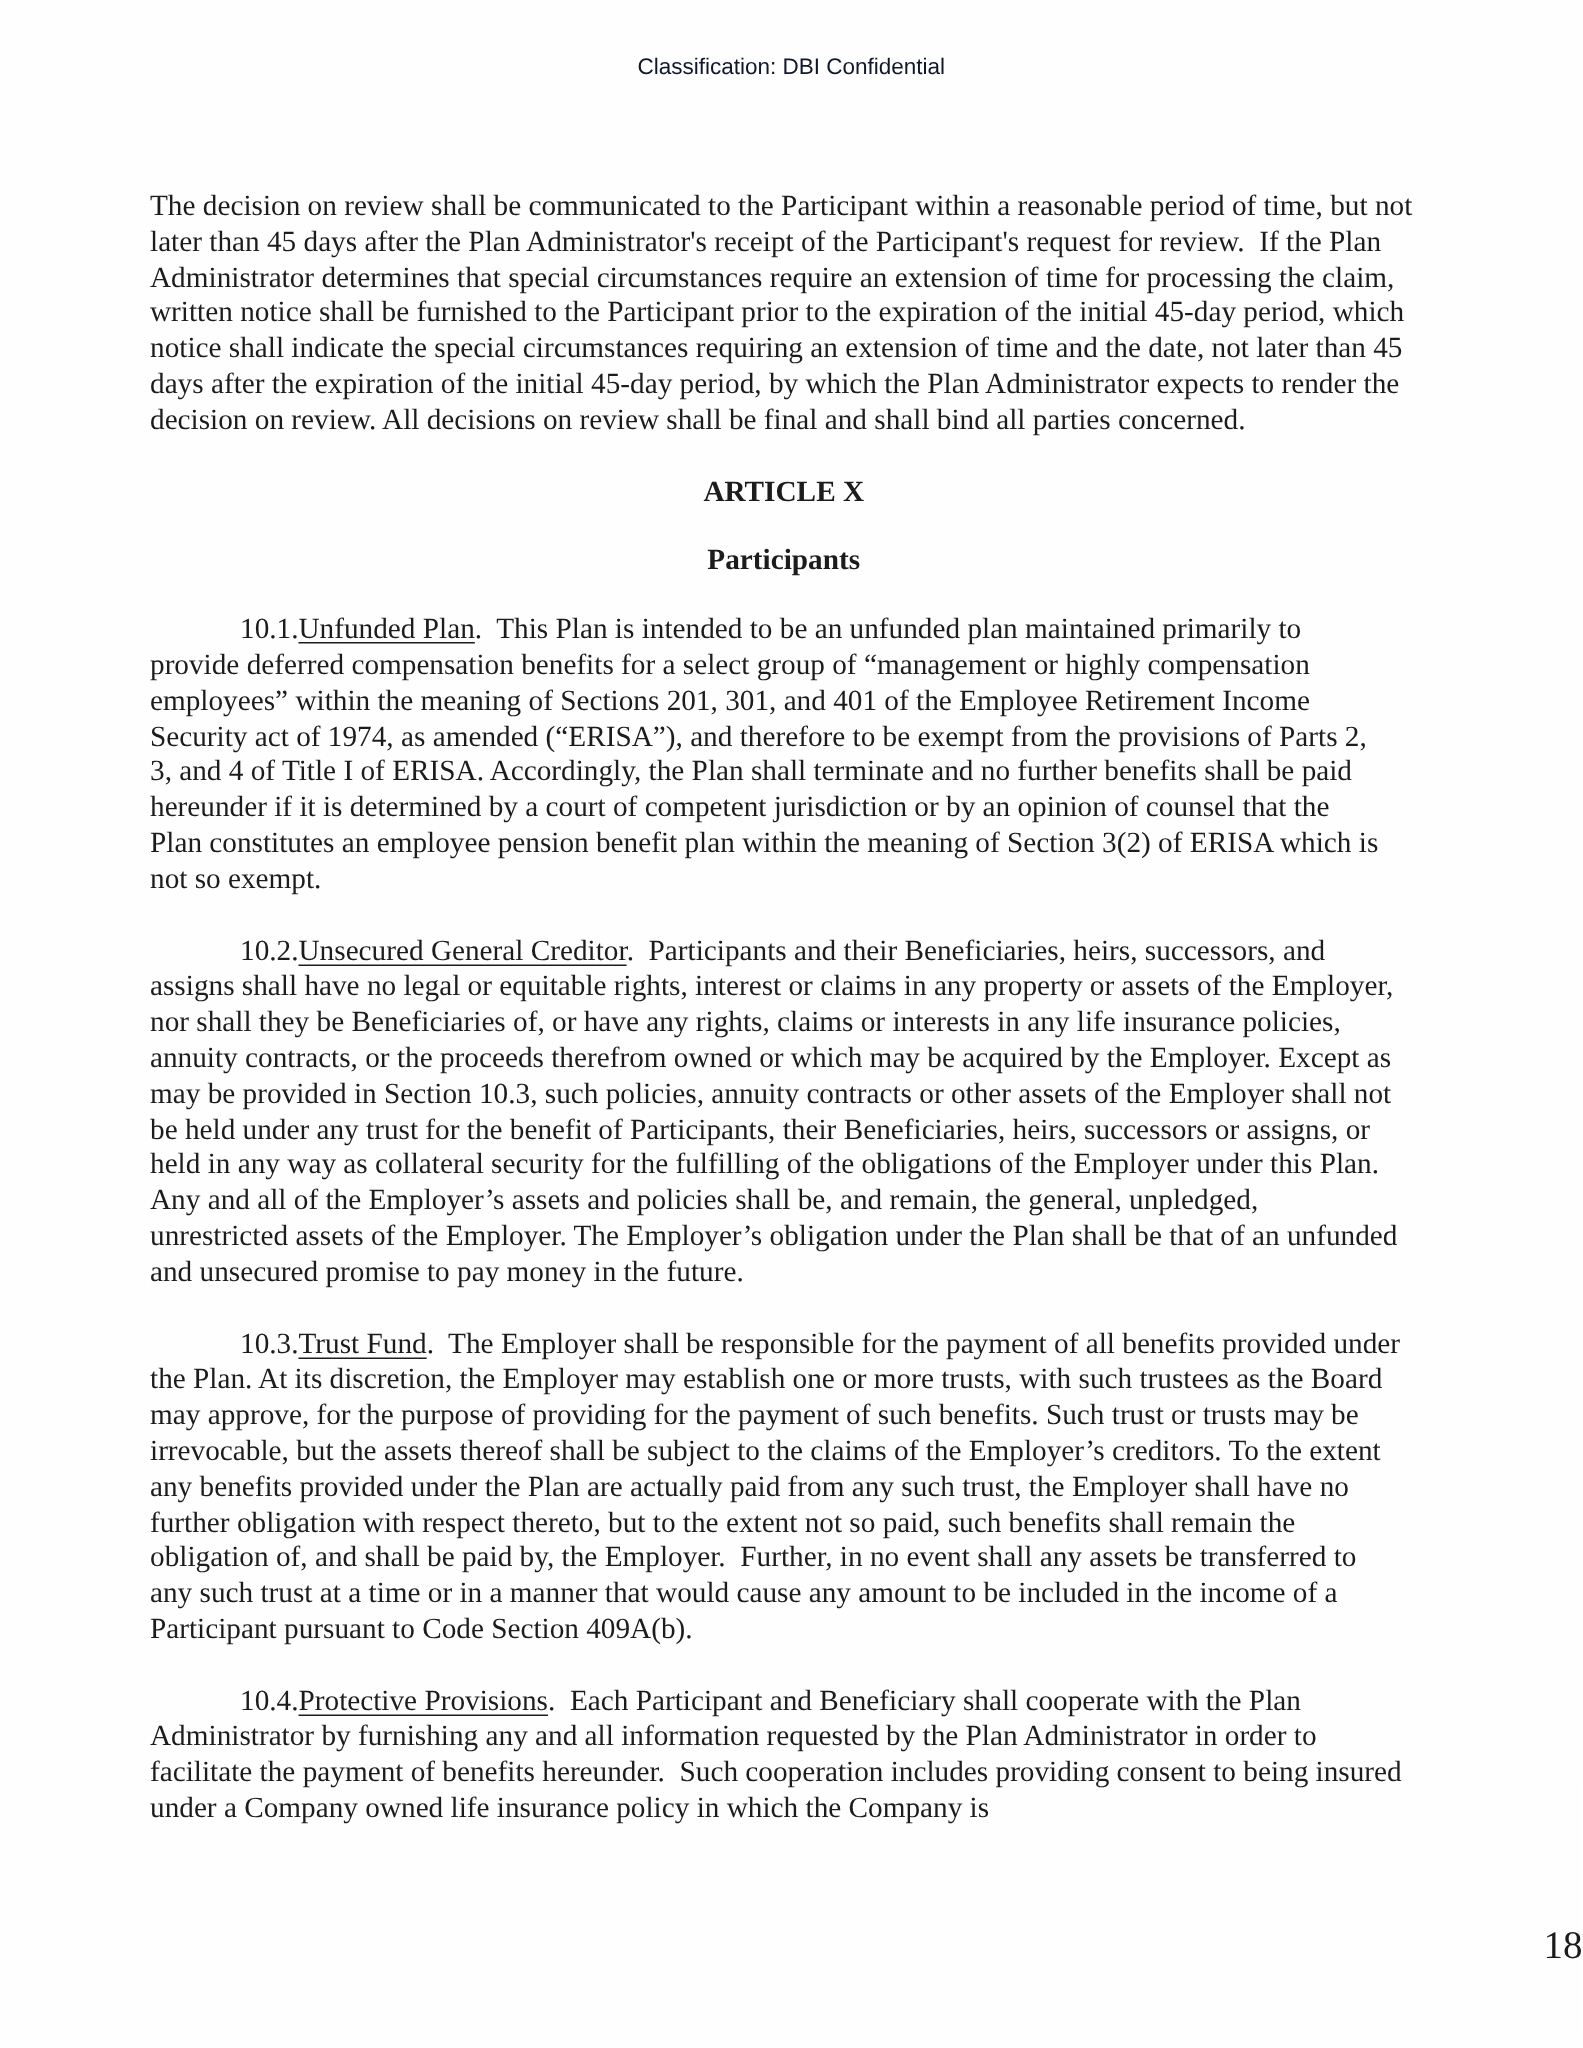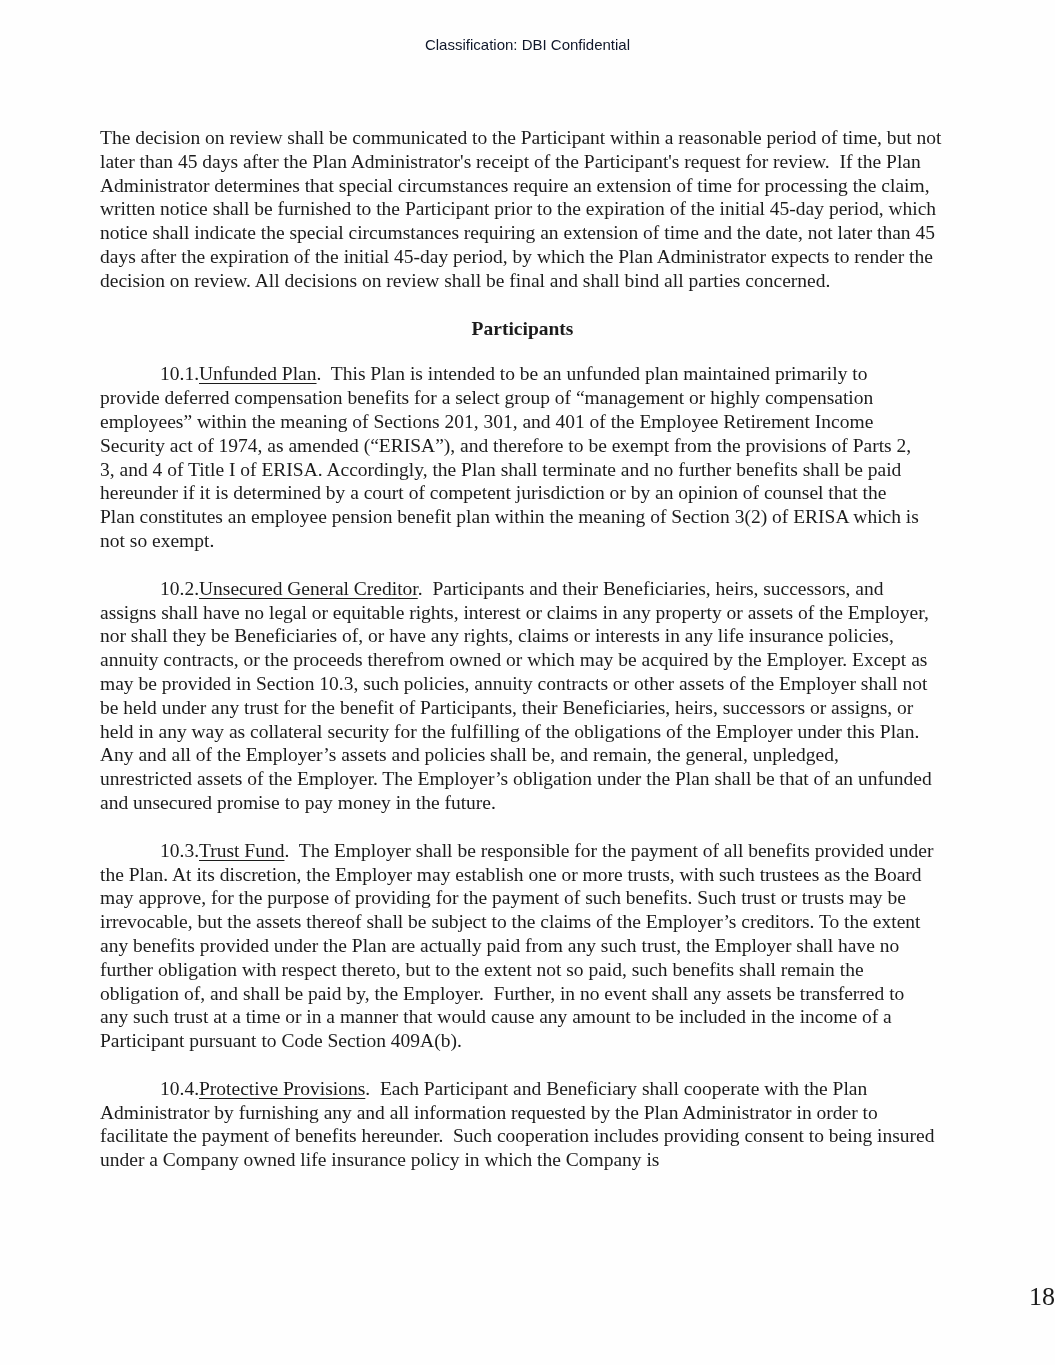--- a/index.html
+++ b/index.html
@@ -71,20 +71,21 @@
 <body>
 
 <div class="page">
 
   <div class="classification">Classification: DBI Confidential</div>
 
   <div class="content">
 
     <p>The decision on review shall be communicated to the Participant within a reasonable period of time, but not later than 45 days after the Plan Administrator's receipt of the Participant's request for review.  If the Plan Administrator determines that special circumstances require an extension of time for processing the claim, written notice shall be furnished to the Participant prior to the expiration of the initial 45-day period, which notice shall indicate the special circumstances requiring an extension of time and the date, not later than 45 days after the expiration of the initial 45-day period, by which the Plan Administrator expects to render the decision on review. All decisions on review shall be final and shall bind all parties concerned.</p>
 
+    <p class="heading">ARTICLE X</p>
 
     <p class="heading">Participants</p>
 
     <p class="section indent-a"><span class="sec-num">10.1.</span><span class="sec-title">Unfunded Plan</span><span class="body-run">.  This Plan is intended to be an unfunded plan maintained primarily to provide deferred compensation benefits for a select group of “management or highly compensation employees” within the meaning of Sections 201, 301, and 401 of the Employee Retirement Income Security act of 1974, as amended (“ERISA”), and therefore to be exempt from the provisions of Parts 2, 3, and 4 of Title I of ERISA. Accordingly, the Plan shall terminate and no further benefits shall be paid hereunder if it is determined by a court of competent jurisdiction or by an opinion of counsel that the Plan constitutes an employee pension benefit plan within the meaning of Section 3(2) of ERISA which is not so exempt.</span></p>
 
     <p class="section indent-b"><span class="sec-num">10.2.</span><span class="sec-title">Unsecured General Creditor</span><span class="body-run">.  Participants and their Beneficiaries, heirs, successors, and assigns shall have no legal or equitable rights, interest or claims in any property or assets of the Employer, nor shall they be Beneficiaries of, or have any rights, claims or interests in any life insurance policies, annuity contracts, or the proceeds therefrom owned or which may be acquired by the Employer. Except as may be provided in Section 10.3, such policies, annuity contracts or other assets of the Employer shall not be held under any trust for the benefit of Participants, their Beneficiaries, heirs, successors or assigns, or held in any way as collateral security for the fulfilling of the obligations of the Employer under this Plan. Any and all of the Employer’s assets and policies shall be, and remain, the general, unpledged, unrestricted assets of the Employer. The Employer’s obligation under the Plan shall be that of an unfunded and unsecured promise to pay money in the future.</span></p>
 
     <p class="section indent-c"><span class="sec-num">10.3.</span><span class="sec-title">Trust Fund</span><span class="body-run">.  The Employer shall be responsible for the payment of all benefits provided under the Plan. At its discretion, the Employer may establish one or more trusts, with such trustees as the Board may approve, for the purpose of providing for the payment of such benefits. Such trust or trusts may be irrevocable, but the assets thereof shall be subject to the claims of the Employer’s creditors. To the extent any benefits provided under the Plan are actually paid from any such trust, the Employer shall have no further obligation with respect thereto, but to the extent not so paid, such benefits shall remain the obligation of, and shall be paid by, the Employer.  Further, in no event shall any assets be transferred to any such trust at a time or in a manner that would cause any amount to be included in the income of a Participant pursuant to Code Section 409A(b).</span></p>
 
     <p class="section indent-c"><span class="sec-num">10.4.</span><span class="sec-title">Protective Provisions</span><span class="body-run">.  Each Participant and Beneficiary shall cooperate with the Plan Administrator by furnishing any and all information requested by the Plan Administrator in order to facilitate the payment of benefits hereunder.  Such cooperation includes providing consent to being insured under a Company owned life insurance policy in which the Company is</span></p>

